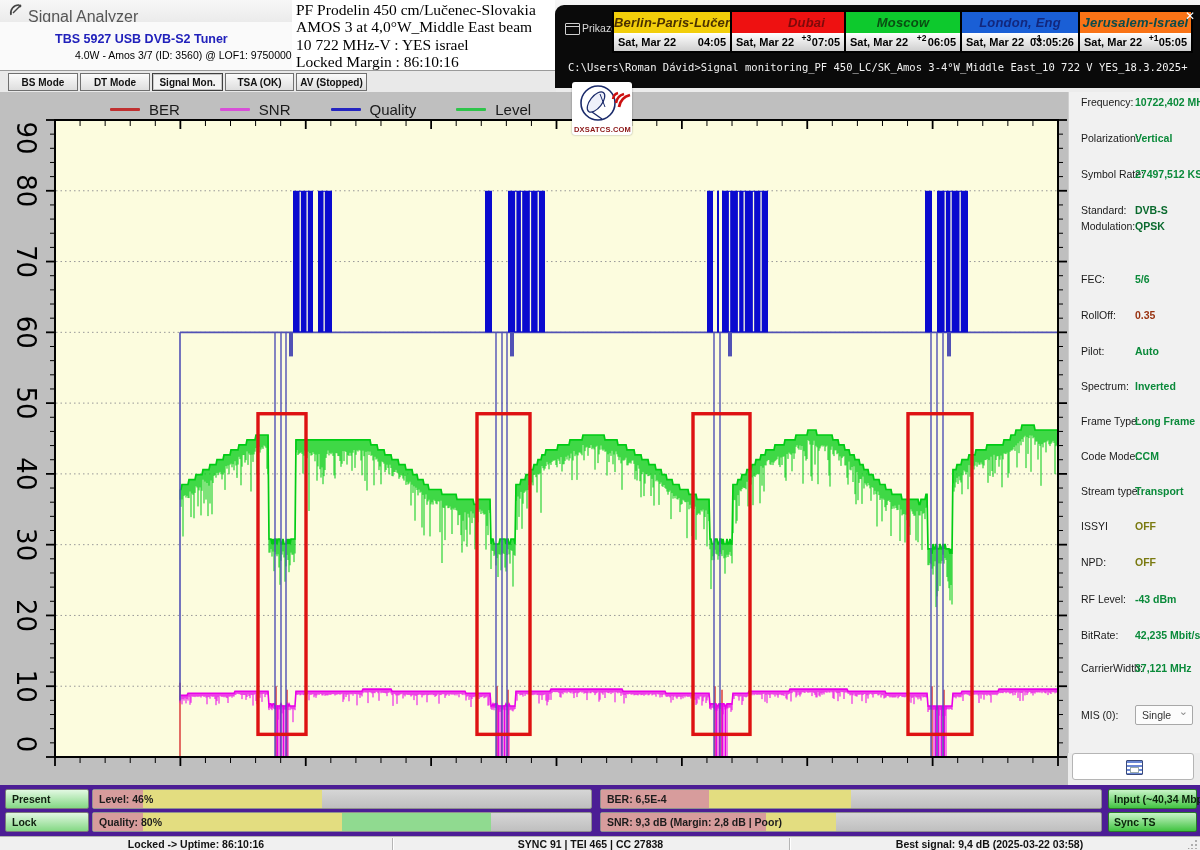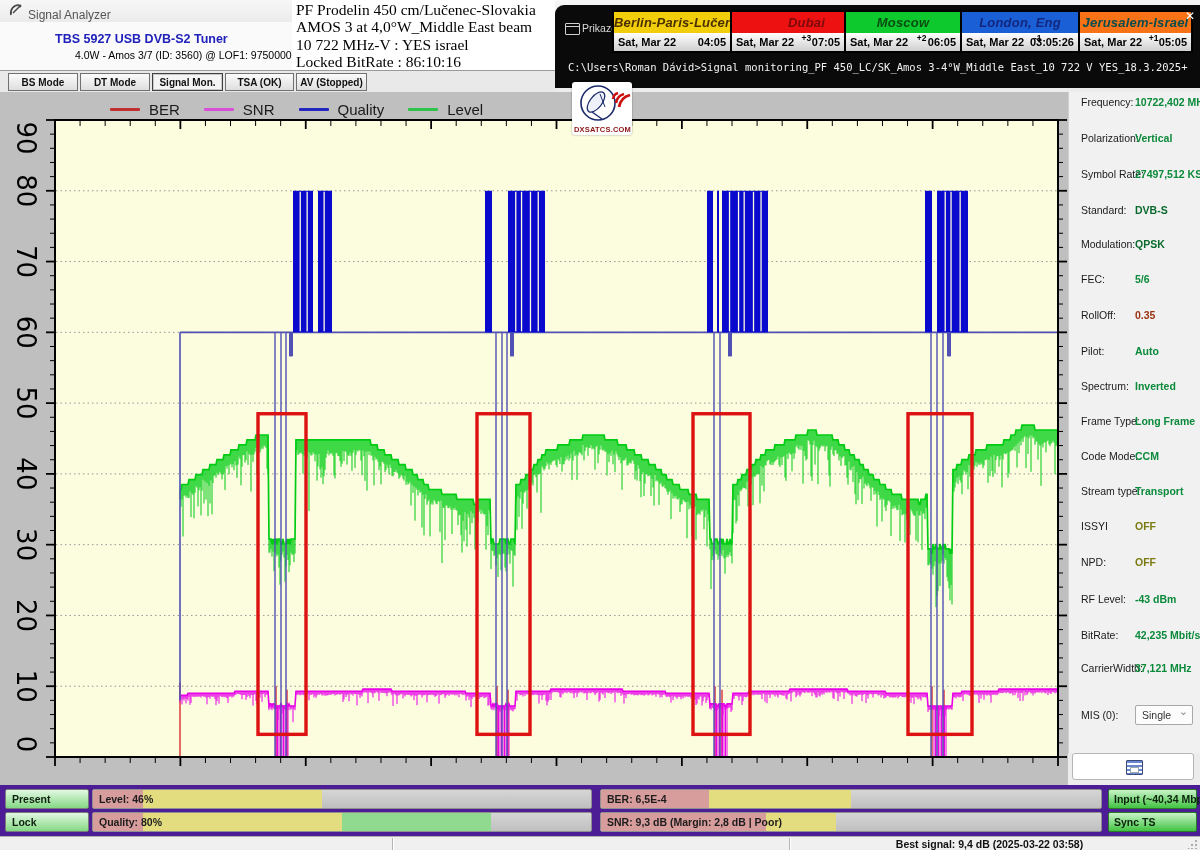--- a/index.html
+++ b/index.html
@@ -2,21 +2,21 @@
 <html><head>
 <meta charset="utf-8">
 <style>
   html,body{margin:0;padding:0}
   body{width:1200px;height:850px;position:relative;overflow:hidden;
        font-family:"Liberation Sans",sans-serif;background:#ececec;color:#111}
 
   
   #titlebar{position:absolute;left:0;top:0;width:1200px;height:22px;
     background:linear-gradient(#f7f7f7,#ebebeb);border-bottom:1px solid #d6d6d6}
-  #titlebar .ttl{position:absolute;left:28px;top:8px;font-size:12px;color:#555}
+  #titlebar .ttl{position:absolute;left:28px;top:8px;font-size:16px;color:#555}
   #app-icon{position:absolute;left:8px;top:3px;width:15px;height:15px}
 
   
   #apptop{position:absolute;left:0;top:22px;width:556px;height:48px;background:#fafafa}
   #tuner-title{position:absolute;left:55px;top:10px;font-size:12.5px;font-weight:bold;color:#2121bb}
   #tuner-sub{position:absolute;left:75px;top:27px;font-size:10.5px;color:#000}
 
   #noteblock{position:absolute;left:292px;top:0;width:263px;height:70px;background:#ffffff;z-index:2;
     font-family:"Liberation Serif",serif;font-size:15.5px;line-height:17.4px;color:#000;padding:1px 0 0 4px;box-sizing:border-box;white-space:nowrap;overflow:hidden}
 
@@ -43,21 +43,21 @@
   .chh{position:absolute;right:4px}
 
   
   #tabbar{position:absolute;left:0;top:70px;width:556px;height:22px;background:#e9e9e9;border-top:1px solid #9a9a9a}
   .tab{position:absolute;top:2px;height:18px;line-height:18px;text-align:center;font-size:10px;font-weight:bold;
     background:linear-gradient(#fbfbfb,#dedede);border:1px solid #707070;box-sizing:border-box;color:#111;cursor:default}
   .tab.active{background:#f4f4f4;border:1px solid #404040;box-shadow:inset 0 0 0 1px #c8c8c8}
 
   
   #chartregion{position:absolute;left:0;top:92px;width:1068px;height:693px;background:#bfbfbf}
-  #legend{position:absolute;left:110px;top:8px;display:flex;gap:24px;align-items:center;height:18px}
+  #legend{position:absolute;left:110px;top:8px;display:flex;gap:40px;align-items:center;height:18px}
   .lg-item{display:flex;align-items:center;gap:9px}
   .lg-swatch{width:30px;height:3px;border-radius:1px}
   .lg-label{font-size:15px;color:#1a1a1a}
   #plot{position:absolute;left:0;top:0}
 
   
   #logo{position:absolute;left:572px;top:82px;width:60px;height:53px;background:#fff;border-radius:3px;z-index:4;
     box-shadow:0 0 2px rgba(0,0,0,.4)}
   #logo-text{position:absolute;left:1px;right:0;bottom:1px;text-align:center;font-size:7.5px;font-weight:bold;color:#8b1515;letter-spacing:.2px}
 
@@ -108,21 +108,21 @@
 
 <div id="apptop">
   <div id="tuner-title">TBS 5927 USB DVB-S2 Tuner</div>
   <div id="tuner-sub">4.0W - Amos 3/7 (ID: 3560) @ LOF1: 9750000, LOF2: 0, LOFSW: 0</div>
 </div>
 
 <div id="noteblock">
   <div>PF Prodelin 450 cm/Lučenec-Slovakia</div>
   <div>AMOS 3 at 4,0°W_Middle East beam</div>
   <div>10 722 MHz-V : YES israel</div>
-  <div>Locked BitRate : 86:10:16</div>
+  <div>Locked Margin : 86:10:16</div>
 </div>
 
 <div id="console">
   <span id="console-icon"></span>
   <span id="console-title">Prikazov</span>
   <div id="console-cmd">C:\Users\Roman Dávid&gt;Signal monitoring_PF 450_LC/SK_Amos 3-4°W_Middle East_10 722 V YES_18.3.2025+</div>
 </div>
 <span id="close-x">✕</span>
 
 <div id="clock">
@@ -510,21 +510,21 @@
       <span class="pval" style="color: rgb(10, 138, 58);">Vertical</span>
     </div>
   <div class="prow" style="top:76px">
       <span class="plab">Symbol Rate:</span>
       <span class="pval" style="color: rgb(10, 138, 58);">27497,512 KS/s</span>
     </div>
   <div class="prow" style="top:112px">
       <span class="plab">Standard:</span>
       <span class="pval" style="color: rgb(10, 106, 46);">DVB-S</span>
     </div>
-  <div class="prow" style="top:146px">
+  <div class="prow" style="top:128px">
       <span class="plab">Modulation:</span>
       <span class="pval" style="color: rgb(10, 106, 46);">QPSK</span>
     </div>
   <div class="prow" style="top:181px">
       <span class="plab">FEC:</span>
       <span class="pval" style="color: rgb(10, 138, 58);">5/6</span>
     </div>
   <div class="prow" style="top:217px">
       <span class="plab">RollOff:</span>
       <span class="pval" style="color: rgb(153, 51, 17);">0.35</span>
@@ -605,21 +605,23 @@
   </div>
   <div class="bar" id="bar-snr" style="left:600px;top:27px;width:502px">
       <div class="seg" style="left: 33%; width: 14%; background: rgb(227, 221, 128);"></div>
       <div class="seg" style="left: 0%; width: 33%; background: rgb(215, 156, 156);"></div>
     <span class="bar-label">SNR: 9,3 dB (Margin: 2,8 dB | Poor)</span>
   </div>
   <div class="badge-b" style="left:1108px;top:27px;width:89px">Sync TS</div>
 </div>
 
 <div id="statusbar">
+  <span class="st-sec" style="left:0;width:392px">Locked -&gt; Uptime: 86:10:16</span>
   <span class="st-div" style="left:392px"></span>
+  <span class="st-sec" style="left:392px;width:397px">SYNC 91 | TEI 465 | CC 27838</span>
   <span class="st-div" style="left:789px"></span>
   <span class="st-sec" style="left:789px;width:401px">Best signal: 9,4 dB (2025-03-22 03:58)</span>
   <svg id="grip" viewBox="0 0 10 10">
     <circle cx="8" cy="2" r="1" fill="#999"></circle>
       <circle cx="8" cy="6" r="1" fill="#999"></circle>
     <circle cx="4" cy="6" r="1" fill="#999"></circle>
       <circle cx="8" cy="10" r="1" fill="#999"></circle>
     <circle cx="4" cy="10" r="1" fill="#999"></circle>
       <circle cx="0.5" cy="10" r="1" fill="#999"></circle>
   </svg>

